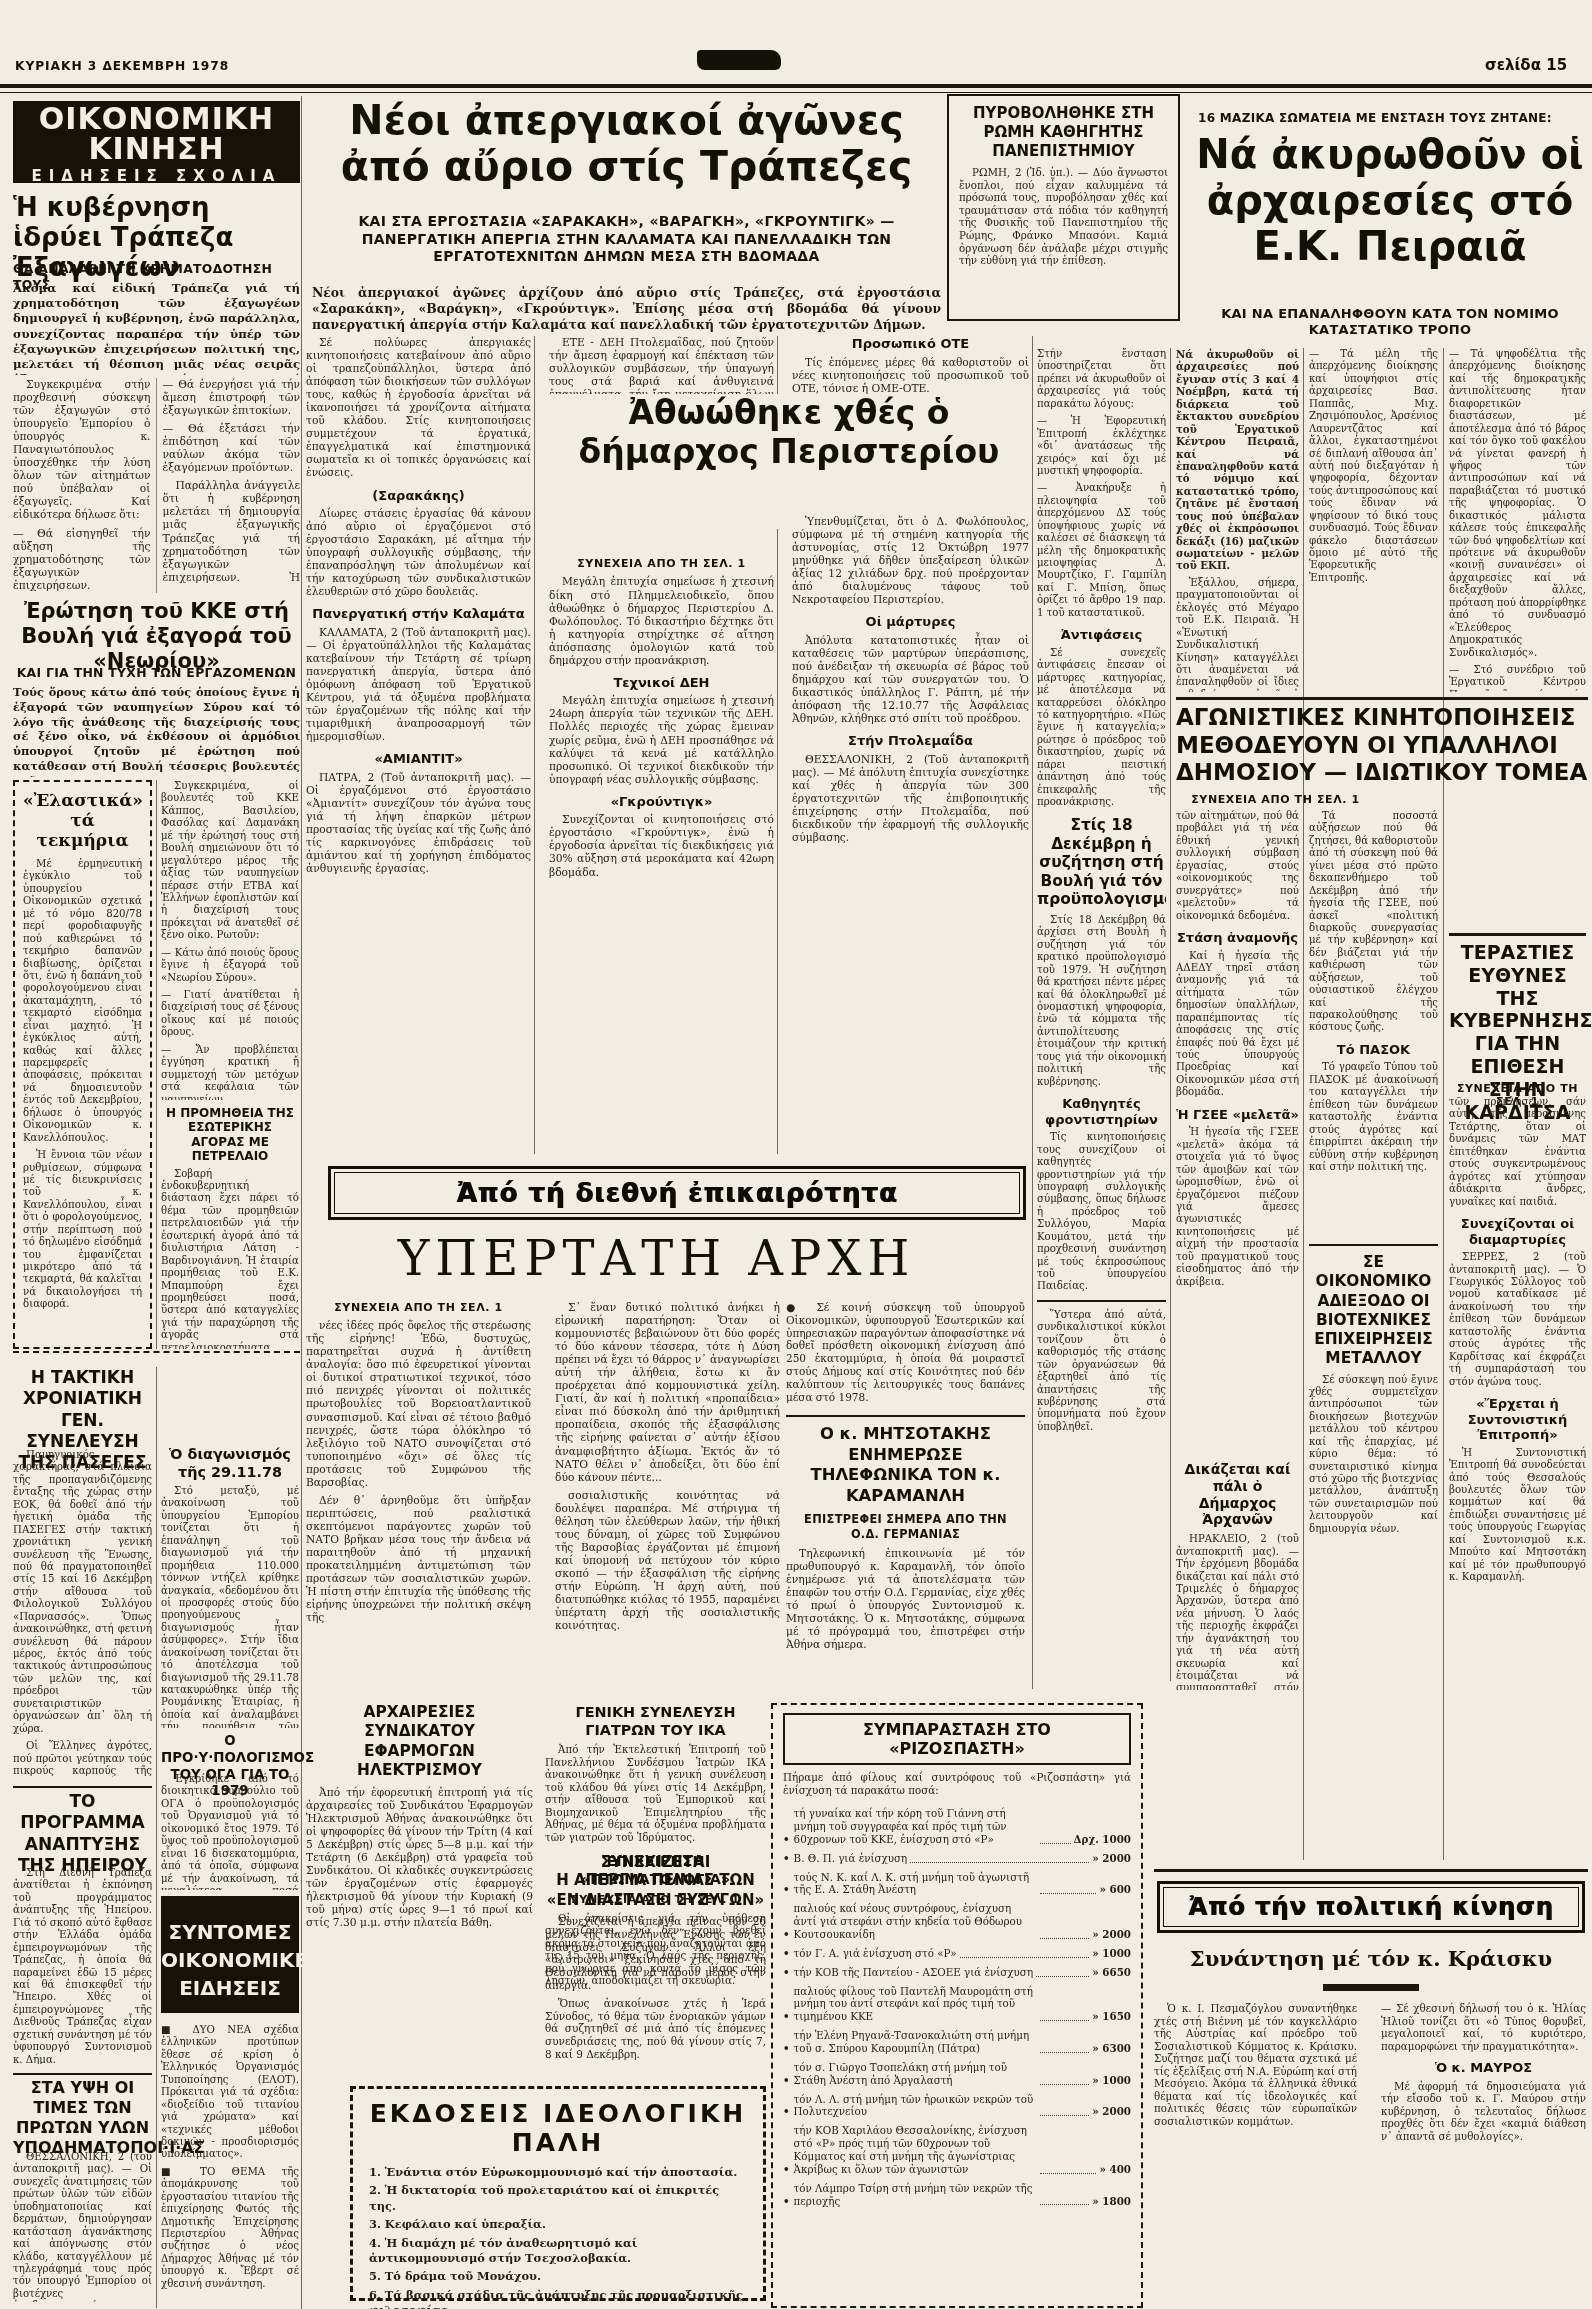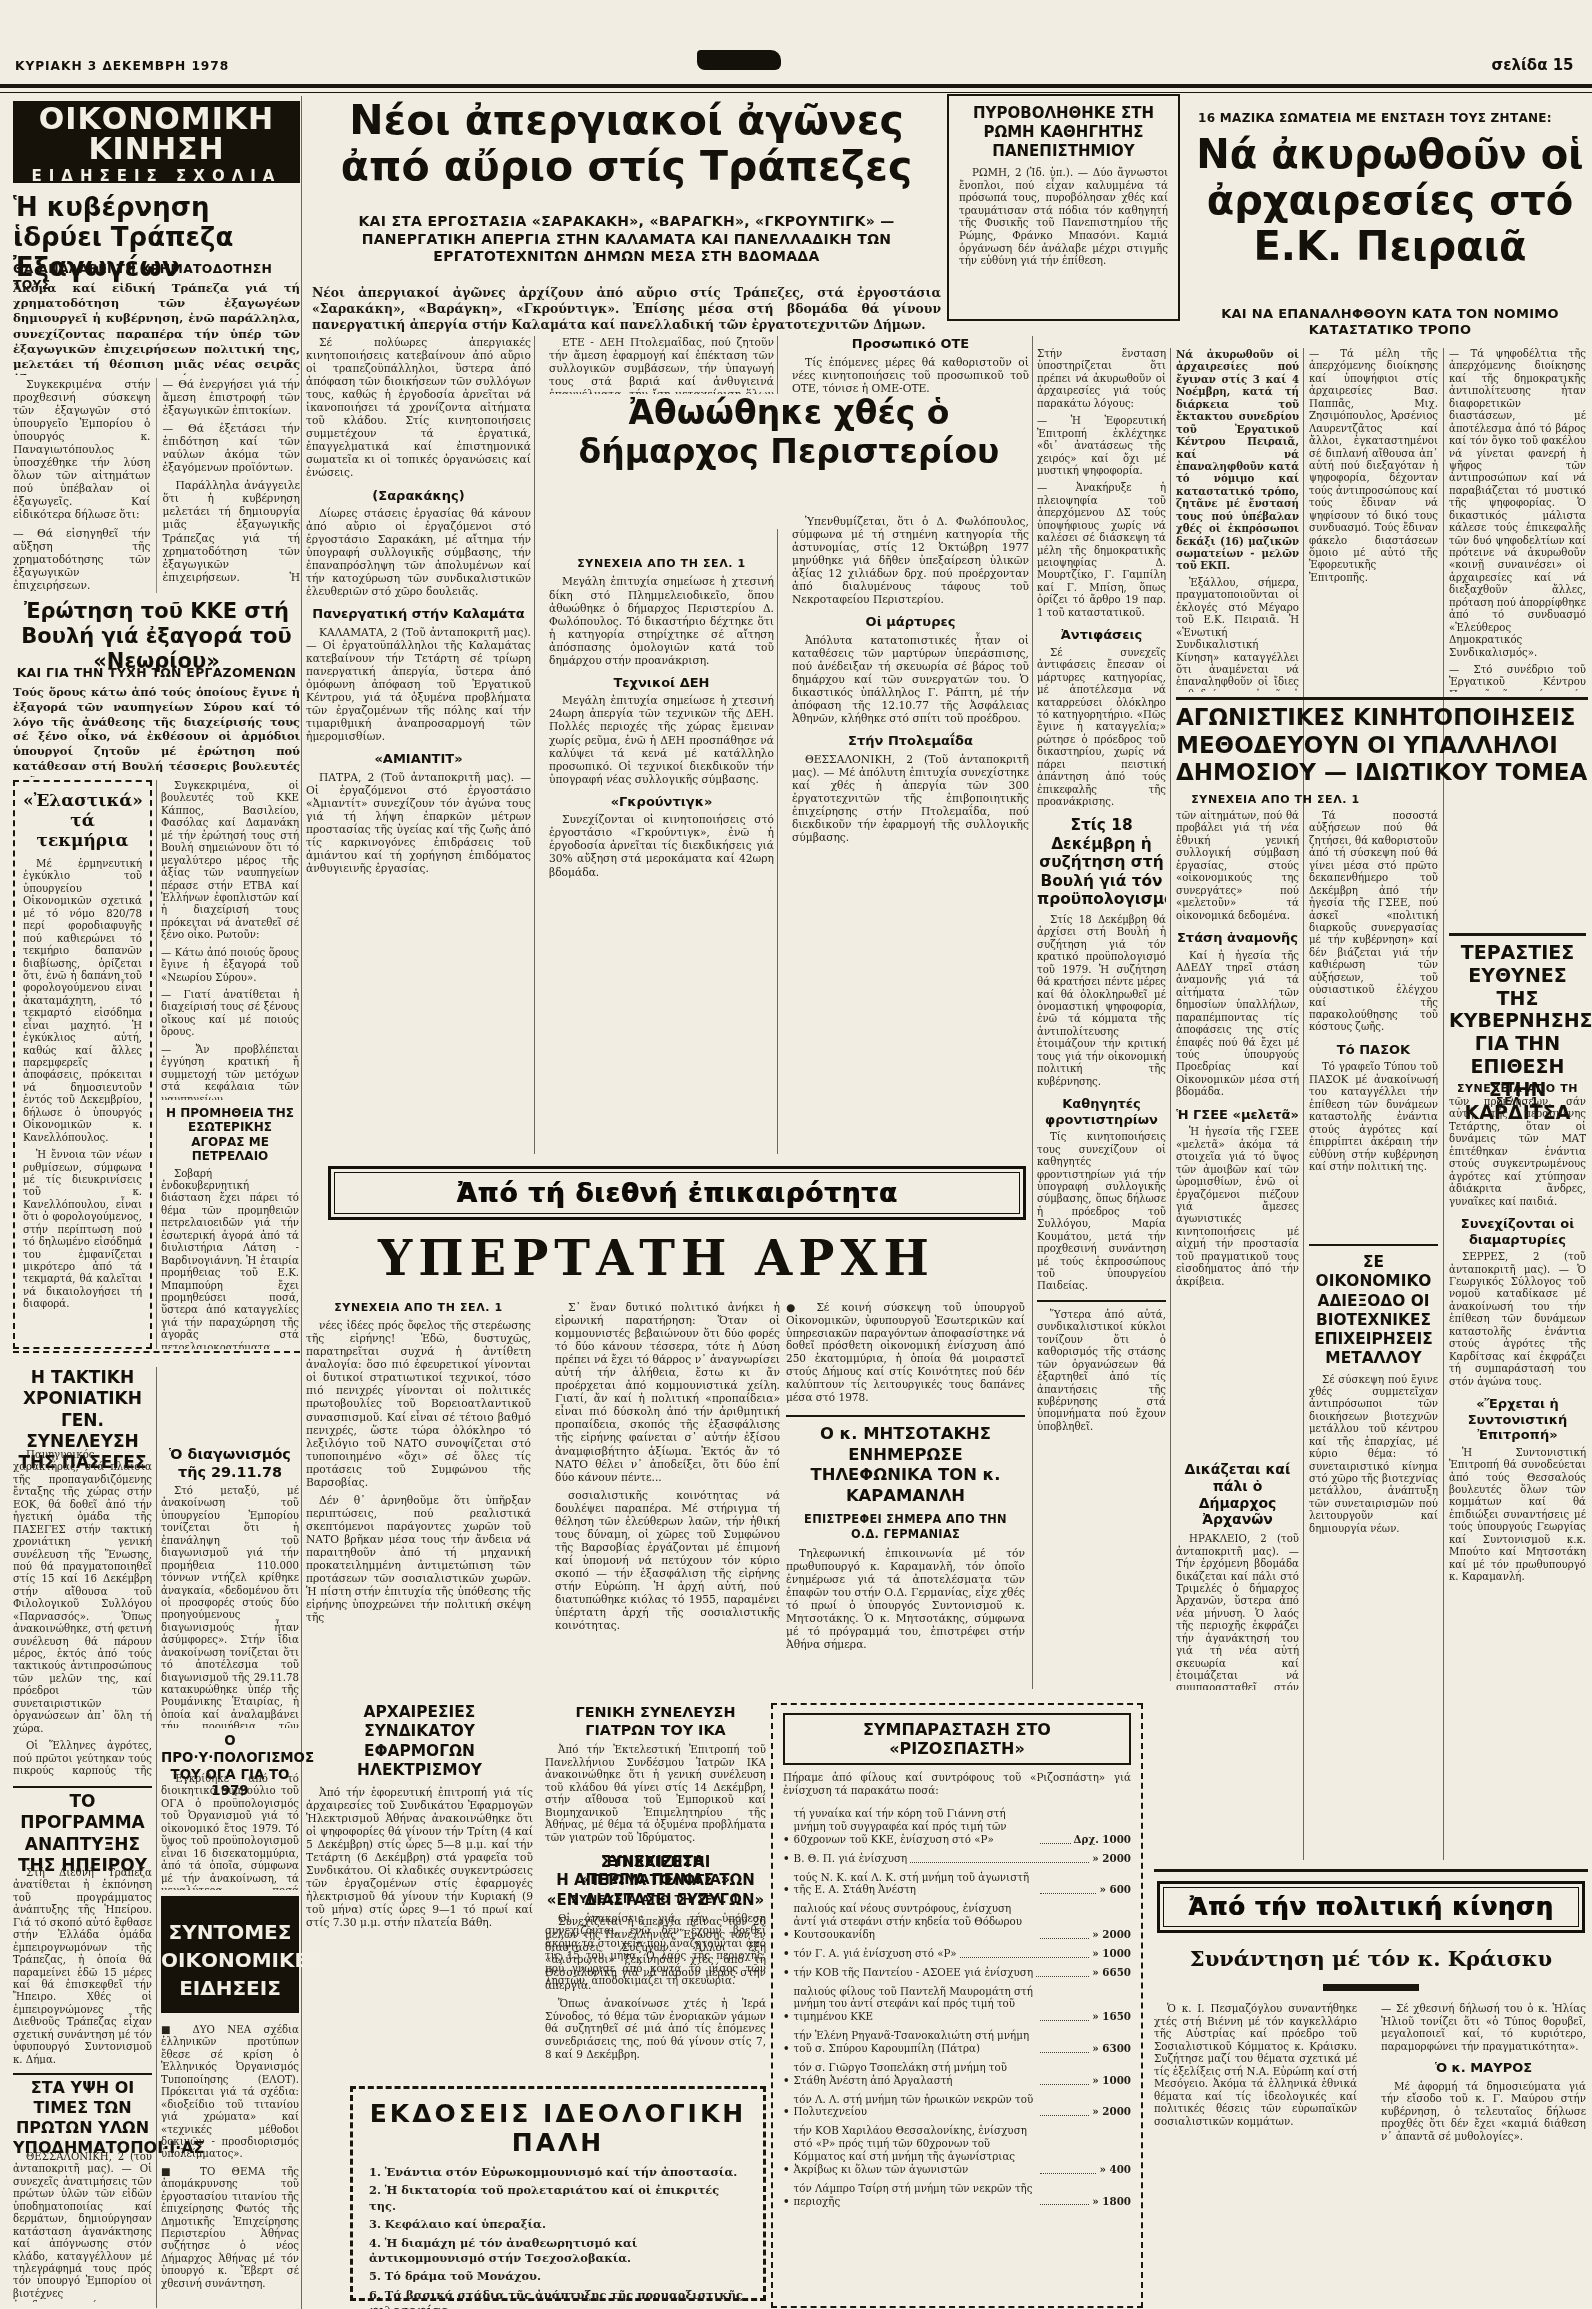--- a/index.html
+++ b/index.html
@@ -36,21 +36,21 @@
   .da{font-weight:700;white-space:nowrap}
   
   .ekditem{font:700 11.4px/1.35 "DejaVu Serif",serif;margin:0 0 3px;text-align:left}
   .smudge{filter:blur(0.4px);transform:scaleX(.94);transform-origin:left}
 </style>
 </head>
 <body>
 
 <div class="a smudge" style="left:15px;top:58px;width:299px;font:900 13px 'DejaVu Sans',sans-serif;color:#14100a;letter-spacing:1px">ΚΥΡΙΑΚΗ 3 ΔΕΚΕΜΒΡΗ 1978</div>
 <div class="a" style="left:697px;top:50px;width:84px;height:20px;background:#14100a;border-radius:4px 10px 6px 8px"></div>
-<div class="a" style="left:1485px;top:56px;width:95px;font:900 15px 'DejaVu Sans',sans-serif;text-align:center;color:#14100a">σελίδα 15</div>
+<div class="a" style="left:1485px;top:56px;width:95px;font:900 15px 'DejaVu Sans',sans-serif;text-align:left;color:#14100a">σελίδα 15</div>
 <div class="a rule" style="left:0;top:84px;width:1592px;height:4px"></div>
 <div class="a rule" style="left:0;top:92px;width:1592px;height:1px"></div>
 
 <div class="a vrule" style="left:301px;top:96px;height:2214px"></div>
 <div class="a vrule" style="left:156px;top:780px;height:569px"></div>
 <div class="a vrule" style="left:156px;top:1367px;height:941px"></div>
 <div class="a vrule" style="left:1032px;top:336px;height:1353px"></div>
 <div class="a vrule" style="left:534px;top:336px;height:818px"></div>
 <div class="a vrule" style="left:777px;top:336px;height:60px"></div>
 <div class="a vrule" style="left:777px;top:529px;height:625px"></div>
@@ -176,21 +176,21 @@
     <p>Ὑπενθυμίζεται, ὅτι ὁ Δ. Φωλόπουλος, σύμφωνα μέ τή στημένη κατηγορία τῆς ἀστυνομίας, στίς 12 Ὀκτώβρη 1977 μηνύθηκε γιά δῆθεν ὑπεξαίρεση ὑλικῶν ἀξίας 12 χιλιάδων δρχ. πού προέρχονταν ἀπό διαλυμένους τάφους τοῦ Νεκροταφείου Περιστερίου.</p>
     <div class="sh">Οἱ μάρτυρες</div>
     <p>Ἀπόλυτα κατατοπιστικές ἦταν οἱ καταθέσεις τῶν μαρτύρων ὑπεράσπισης, πού ἀνέδειξαν τή σκευωρία σέ βάρος τοῦ δημάρχου καί τῶν συνεργατῶν του. Ὁ δικαστικός ὑπάλληλος Γ. Ράπτη, μέ τήν ἀπόφαση τῆς 12.10.77 τῆς Ἀσφάλειας Ἀθηνῶν, κλήθηκε στό σπίτι τοῦ προέδρου.</p>
     <div class="sh">Στήν Πτολεμαΐδα</div>
     <p>ΘΕΣΣΑΛΟΝΙΚΗ, 2 (Τοῦ ἀνταποκριτῆ μας). — Μέ ἀπόλυτη ἐπιτυχία συνεχίστηκε καί χθές ἡ ἀπεργία τῶν 300 ἐργατοτεχνιτῶν τῆς ἐπιβοποιητικῆς ἐπιχείρησης στήν Πτολεμαΐδα, πού διεκδικοῦν τήν ἐφαρμογή τῆς συλλογικῆς σύμβασης.</p>
   </div>
   <div class="a hl" style="left:243px;top:58px;width:480px;font-size:33px;line-height:1.18;background:#f1ede2">Ἀθωώθηκε χθές ὁ δήμαρχος Περιστερίου</div>
 </div>
 
 <div class="a banner" style="left:328px;top:1166px;width:698px;height:54px">Ἀπό τή διεθνή ἐπικαιρότητα</div>
-<div class="a hser" style="left:348px;top:1230px;width:617px;font-size:48px;font-weight:700;letter-spacing:6px">ΥΠΕΡΤΑΤΗ ΑΡΧΗ</div>
+<div class="a hser" style="left:348px;top:1230px;width:617px;font-size:48px;font-weight:400;letter-spacing:6px">ΥΠΕΡΤΑΤΗ ΑΡΧΗ</div>
 <div class="a" style="left:306px;top:1301px;width:476px;height:394px">
   <div class="a j" style="left:0;top:0;width:225px;height:394px">
     <div class="cont" style="margin-top:0">ΣΥΝΕΧΕΙΑ ΑΠΟ ΤΗ ΣΕΛ. 1</div>
     <p>νέες ἰδέες πρός ὄφελος τῆς στερέωσης τῆς εἰρήνης! Ἐδῶ, δυστυχῶς, παρατηρεῖται συχνά ἡ ἀντίθετη ἀναλογία: ὅσο πιό ἐφευρετικοί γίνονται οἱ δυτικοί στρατιωτικοί τεχνικοί, τόσο πιό πενιχρές γίνονται οἱ πολιτικές πρωτοβουλίες τοῦ Βορειοατλαντικοῦ συνασπισμοῦ. Καί εἶναι σέ τέτοιο βαθμό πενιχρές, ὥστε τώρα ὁλόκληρο τό λεξιλόγιο τοῦ ΝΑΤΟ συνοψίζεται στό τυποποιημένο «ὄχι» σέ ὅλες τίς προτάσεις τοῦ Συμφώνου τῆς Βαρσοβίας.</p>
     <p>Δέν θ᾽ ἀρνηθοῦμε ὅτι ὑπῆρξαν περιπτώσεις, πού ρεαλιστικά σκεπτόμενοι παράγοντες χωρῶν τοῦ ΝΑΤΟ βρῆκαν μέσα τους τήν ἄνδεια νά παραιτηθοῦν ἀπό τή μηχανική προκατειλημμένη ἀντιμετώπιση τῶν προτάσεων τῶν σοσιαλιστικῶν χωρῶν. Ἡ πίστη στήν ἐπιτυχία τῆς ὑπόθεσης τῆς εἰρήνης ὑποχρεώνει τήν πολιτική σκέψη τῆς</p>
   </div>
   <div class="a j" style="left:249px;top:0;width:225px;height:394px">
     <p>Σ᾽ ἕναν δυτικό πολιτικό ἀνήκει ἡ εἰρωνική παρατήρηση: Ὅταν οἱ κομμουνιστές βεβαιώνουν ὅτι δύο φορές τό δύο κάνουν τέσσερα, τότε ἡ Δύση πρέπει νά ἔχει τό θάρρος ν᾽ ἀναγνωρίσει αὐτή τήν ἀλήθεια, ἔστω κι ἄν προέρχεται ἀπό κομμουνιστικά χείλη. Γιατί, ἄν καί ἡ πολιτική «προπαίδεια» εἶναι πιό δύσκολη ἀπό τήν ἀριθμητική προπαίδεια, σκοπός τῆς ἐξασφάλισης τῆς εἰρήνης φαίνεται σ᾽ αὐτήν ἐξίσου ἀναμφισβήτητο ἀξίωμα. Ἐκτός ἄν τό ΝΑΤΟ θέλει ν᾽ ἀποδείξει, ὅτι δύο ἐπί δύο κάνουν πέντε...</p>
     <p>σοσιαλιστικῆς κοινότητας νά δουλέψει παραπέρα. Μέ στήριγμα τή θέληση τῶν ἐλεύθερων λαῶν, τήν ἠθική τους δύναμη, οἱ χῶρες τοῦ Συμφώνου τῆς Βαρσοβίας ἐργάζονται μέ ἐπιμονή καί ὑπομονή νά πετύχουν τόν κύριο σκοπό — τήν ἐξασφάλιση τῆς εἰρήνης στήν Εὐρώπη. Ἡ ἀρχή αὐτή, πού διατυπώθηκε κιόλας τό 1955, παραμένει ὑπέρτατη ἀρχή τῆς σοσιαλιστικῆς κοινότητας.</p>
   </div>

